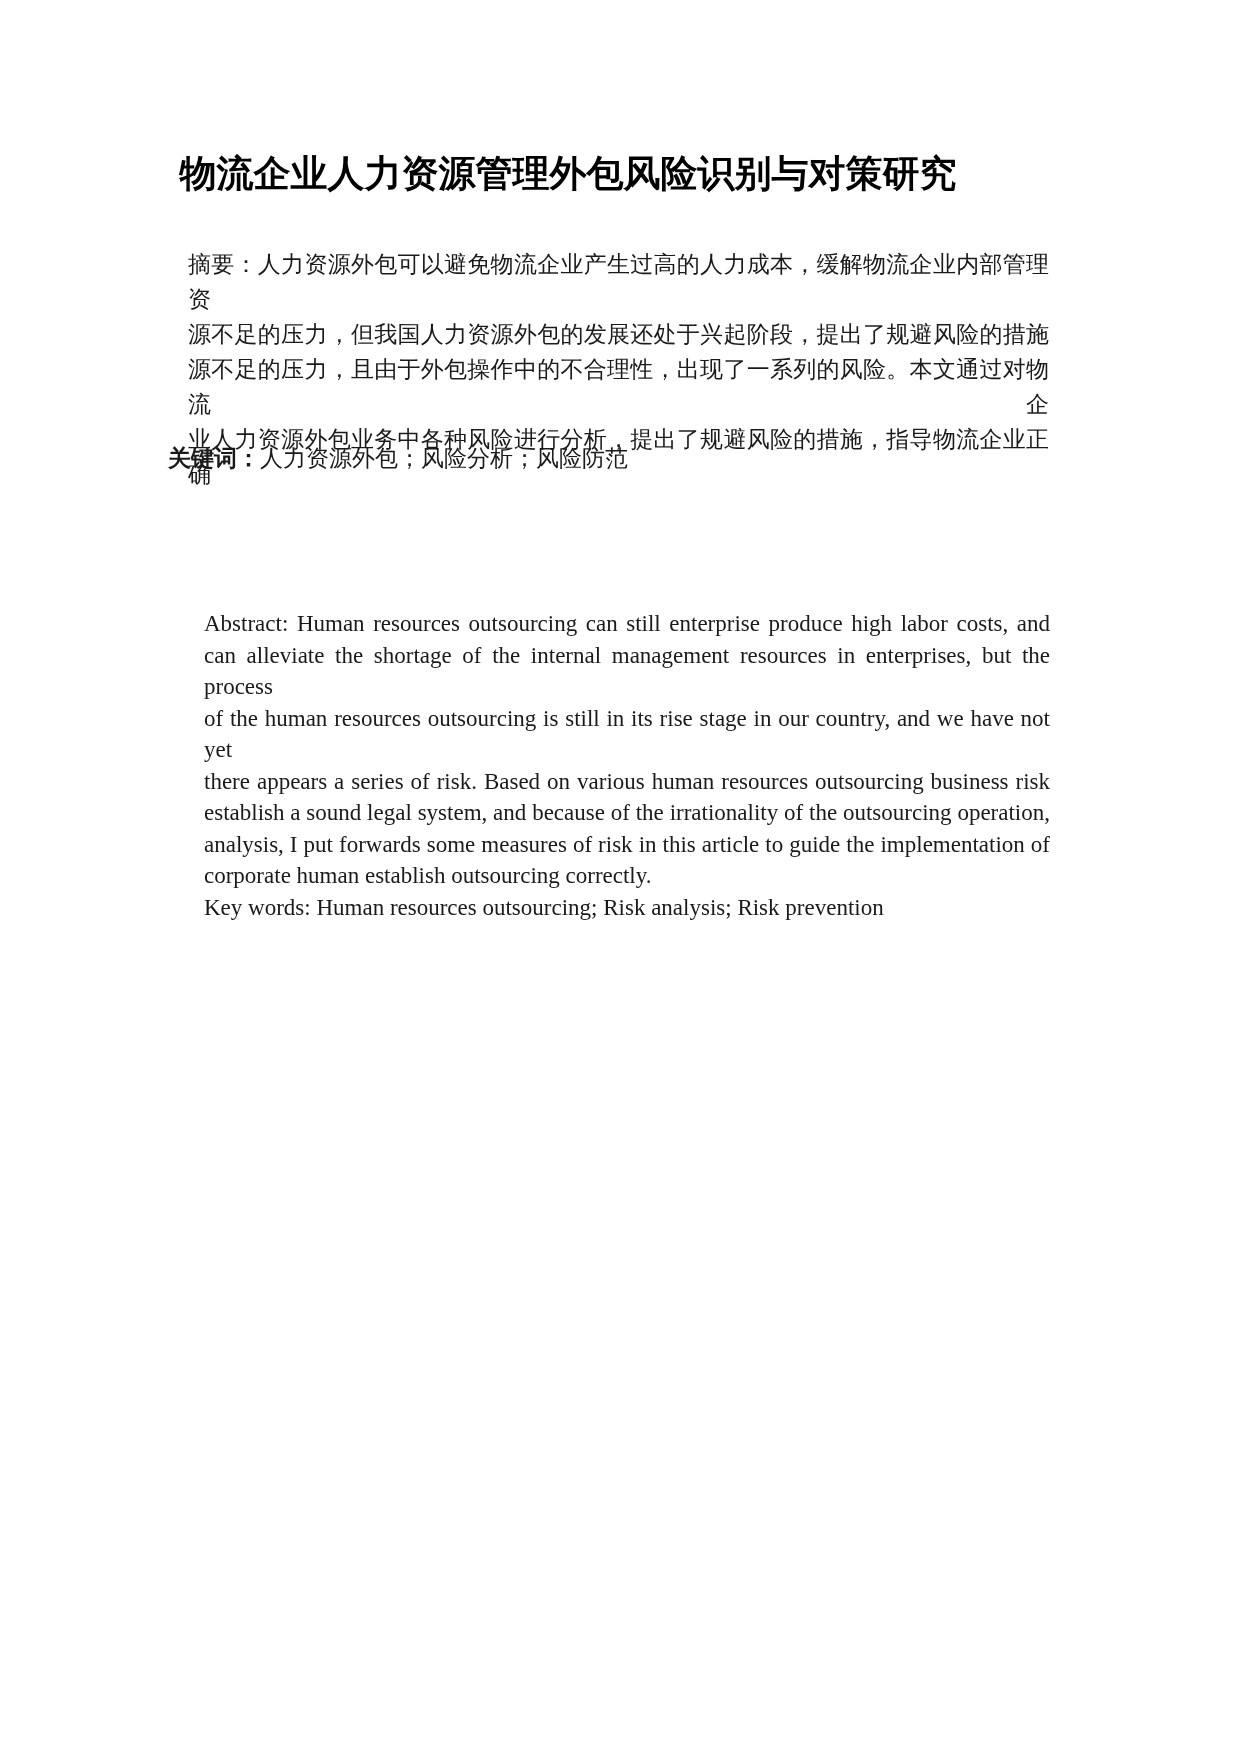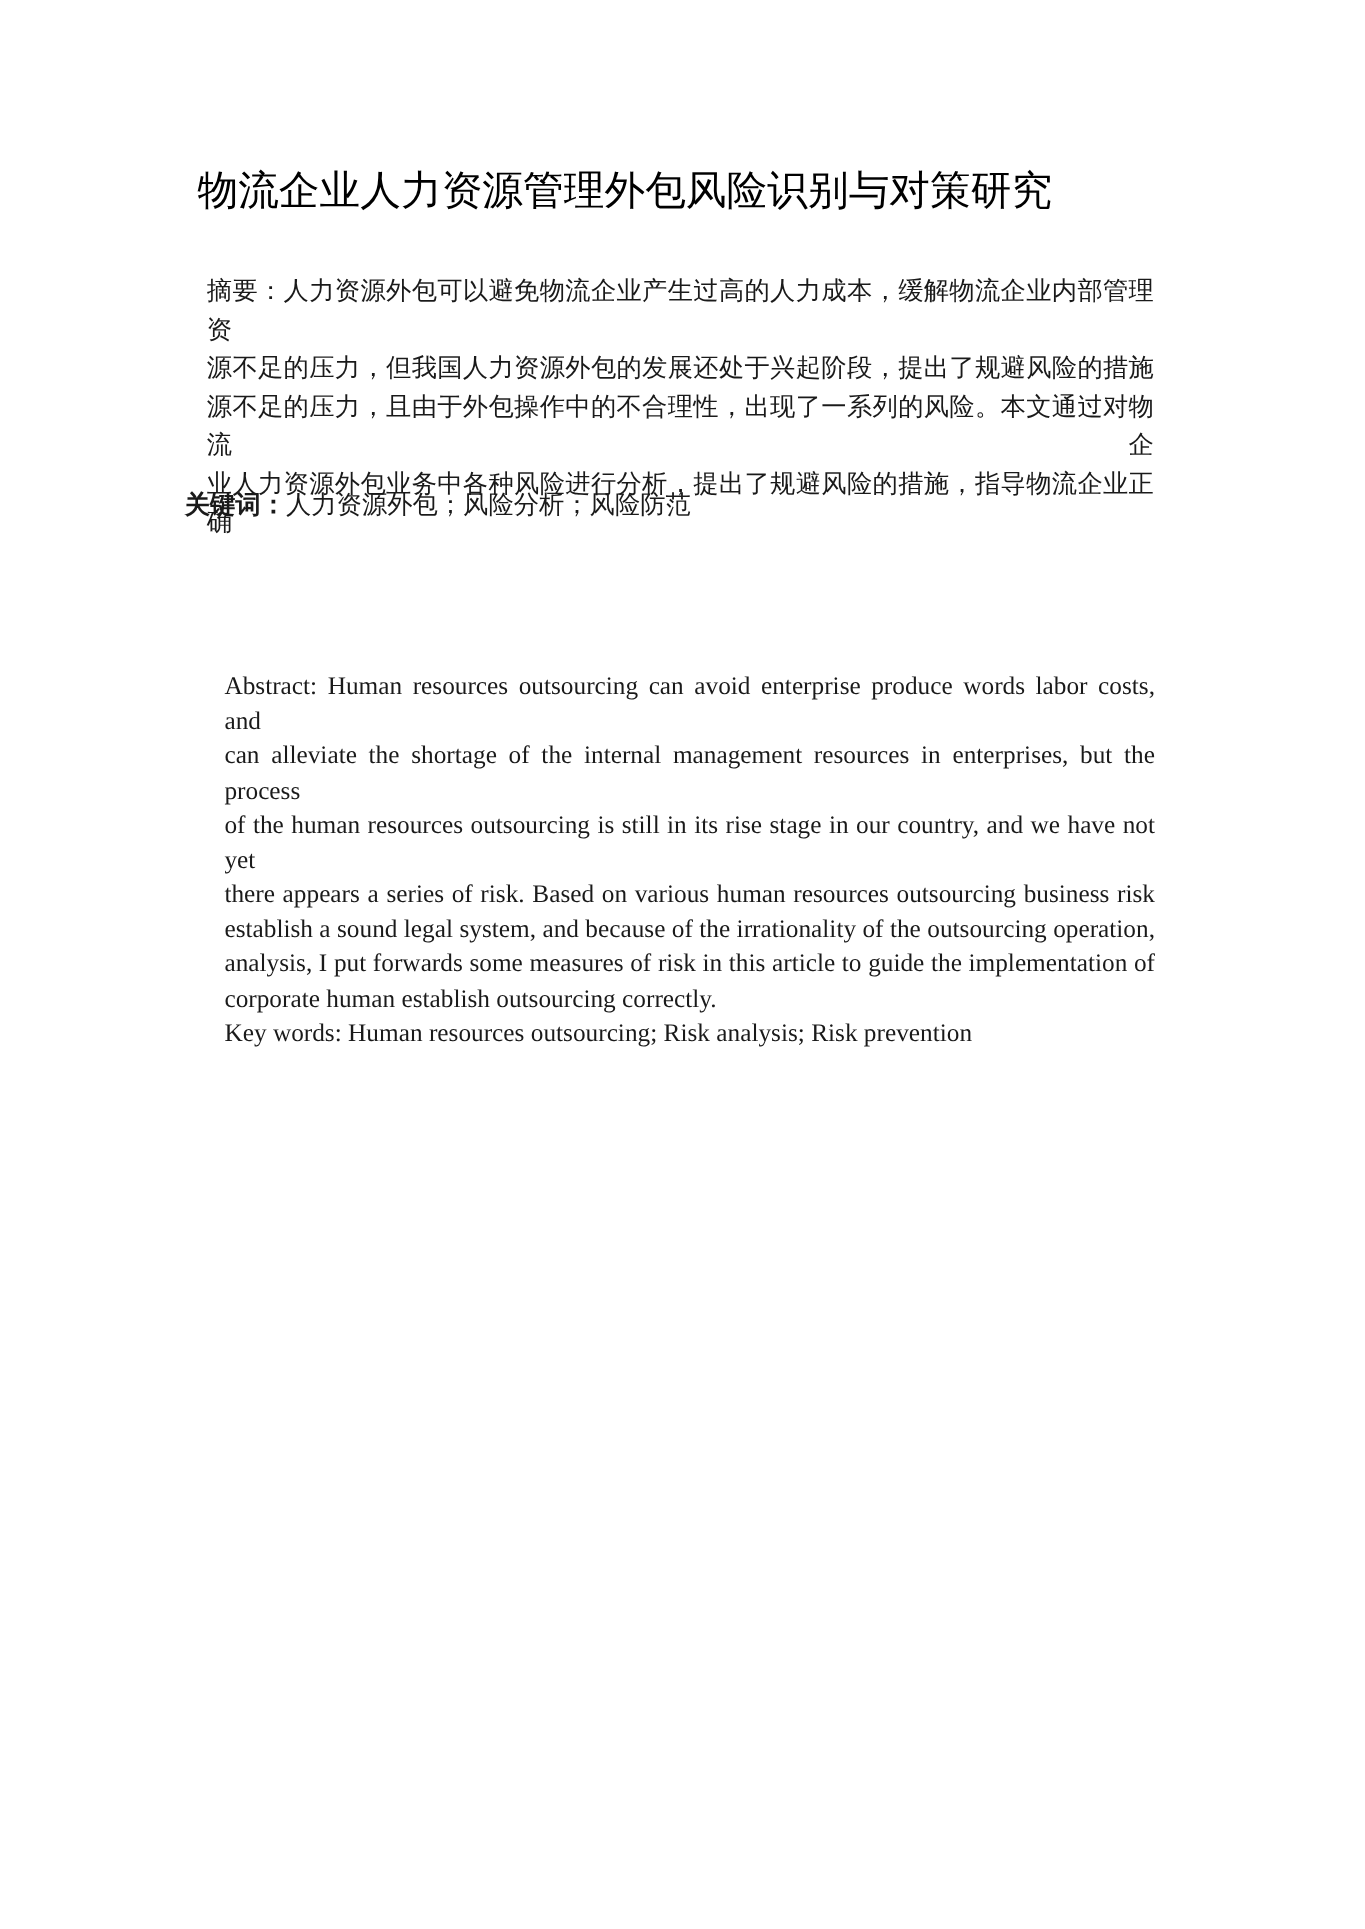--- a/index.html
+++ b/index.html
@@ -14,21 +14,21 @@
   }
   .title {
     position: absolute;
     top: 150px;
     left: 0;
     width: 1136px;
     margin: 0;
     text-align: center;
     font-size: 37px;
     line-height: 48px;
-    font-weight: normal;
+    font-weight: bold;
     color: #000000;
   }
   .cn-abstract {
     position: absolute;
     top: 247px;
     left: 168px;
     width: 881px;
     font-size: 23px;
     line-height: 35px;
   }
@@ -71,21 +71,21 @@
     <div class="line just">源不足的压力，但我国人力资源外包的发展还处于兴起阶段，提出了规避风险的措施</div>
     <div class="line just">源不足的压力，且由于外包操作中的不合理性，出现了一系列的风险。本文通过对物流企</div>
     <div class="line just">业人力资源外包业务中各种风险进行分析，提出了规避风险的措施，指导物流企业正确</div>
   </div>
 
   <div class="cn-keywords">
     <span class="kw-label">关键词：</span><span>人力资源外包；风险分析；风险防范</span>
   </div>
 
   <div class="en-abstract">
-    <div class="line just">Abstract: Human resources outsourcing can avoid enterprise produce words labor costs, and</div>
+    <div class="line just">Abstract: Human resources outsourcing can still enterprise produce high labor costs, and</div>
     <div class="line just">can alleviate the shortage of the internal management resources in enterprises, but the process</div>
     <div class="line just">of the human resources outsourcing is still in its rise stage in our country, and we have not yet</div>
     <div class="line just">there appears a series of risk. Based on various human resources outsourcing business risk</div>
     <div class="line just">establish a sound legal system, and because of the irrationality of the outsourcing operation,</div>
     <div class="line just">analysis, I put forwards some measures of risk in this article to guide the implementation of</div>
     <div class="line">corporate human establish outsourcing correctly.</div>
     <div class="line">Key words: Human resources outsourcing; Risk analysis; Risk prevention</div>
   </div>
 
 </div>

